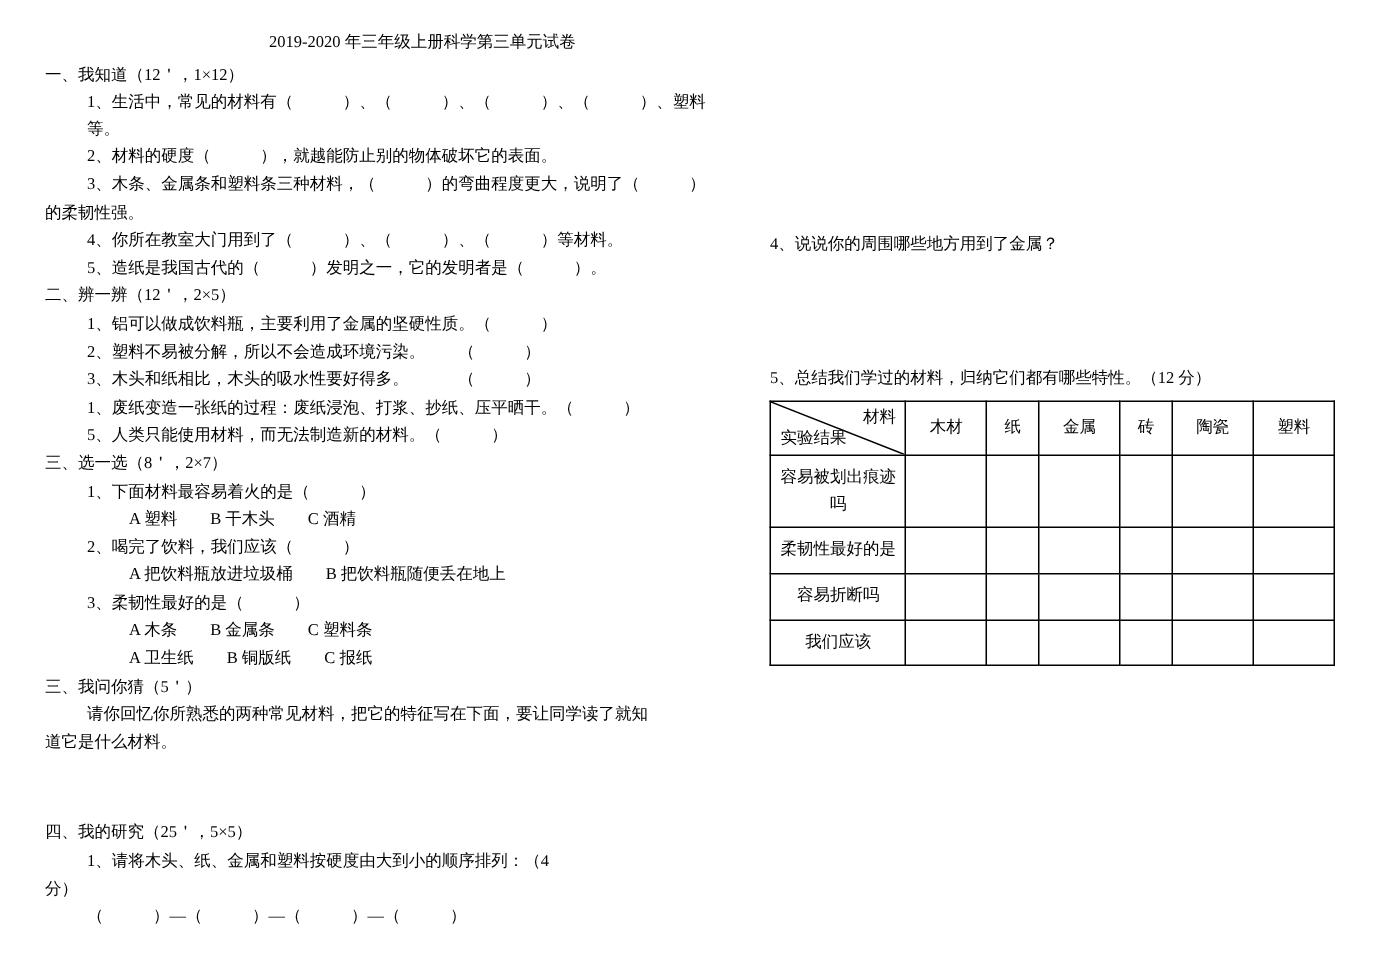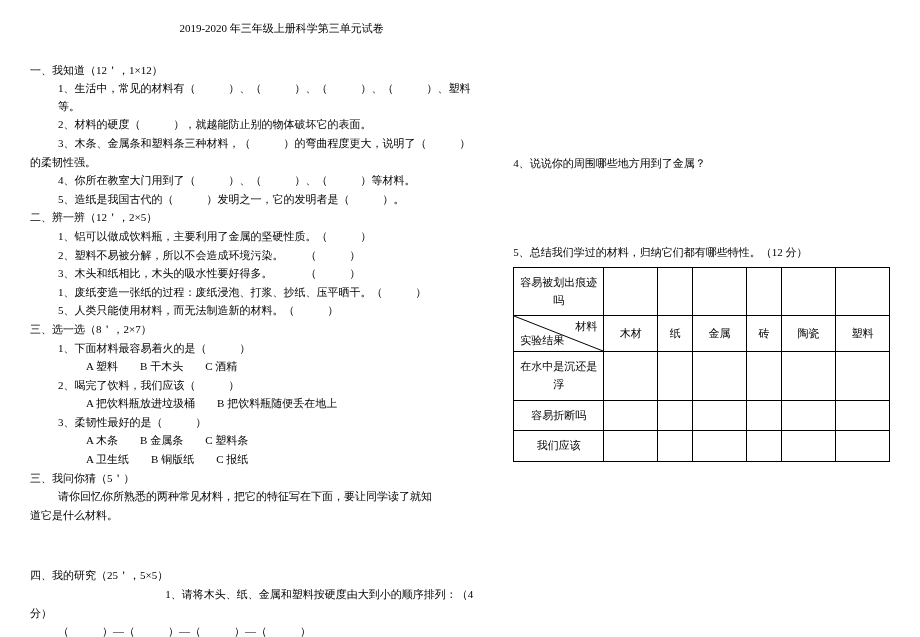--- a/index.html
+++ b/index.html
@@ -10,21 +10,21 @@
       color: #000;
       background: #fff;
       width: 920px;
       height: 637px;
       padding: 20px 30px;
       display: flex;
       gap: 40px;
     }
     .col-left { flex: 1; }
     .col-right { flex: 0.85; padding-top: 65px; }
-    .title { text-align: center; margin-bottom: 24px; margin-left: 60px; }
+    .title { text-align: center; margin-bottom: 4px; margin-left: 60px; }
     .line { margin-bottom: 1px; }
     .indent-1 { padding-left: 28px; }
     .indent-2 { padding-left: 56px; }
     .spacer { height: 14px; }
     .spacer-lg { height: 28px; }
     table { border-collapse: collapse; width: 100%; margin-top: 6px; }
     th, td { border: 1px solid #000; padding: 6px 4px; text-align: center; font-weight: normal; font-size: 11px; }
     th.diag { position: relative; width: 90px; height: 36px; padding:0; }
     th.diag svg { position: absolute; top:0; left:0; width:100%; height:100%; }
     th.diag .top-label { position: absolute; top: 2px; right: 6px; }
@@ -61,21 +61,21 @@
   <div class="line indent-2">A 卫生纸　　B 铜版纸　　C 报纸</div>
 
   <div class="line">三、我问你猜（5＇）</div>
   <div class="line indent-1">请你回忆你所熟悉的两种常见材料，把它的特征写在下面，要让同学读了就知</div>
   <div class="line">道它是什么材料。</div>
 
   <div class="spacer-lg"></div>
   <div class="spacer"></div>
 
   <div class="line">四、我的研究（25＇，5×5）</div>
-  <div class="line indent-1" style="display:flex; justify-content:flex-end;">
+  <div class="line indent-1" style="display:flex; justify-content:flex-start;">
     <span>1、请将木头、纸、金属和塑料按硬度由大到小的顺序排列：</span>
     <span>（4</span>
   </div>
   <div class="line">分）</div>
   <div class="line indent-1">（　　　）—（　　　）—（　　　）—（　　　）</div>
 
 </div>
 
 <div class="col-right">
   <div class="spacer-lg"></div>
@@ -83,45 +83,45 @@
   <div class="spacer"></div>
   <div class="line">4、说说你的周围哪些地方用到了金属？</div>
   <div class="spacer-lg"></div>
   <div class="spacer-lg"></div>
   <div class="spacer"></div>
   <div class="line">5、总结我们学过的材料，归纳它们都有哪些特性。（12 分）</div>
 
   <table>
     <tbody>
         <tr>
-      <td>容易被划出痕迹吗</td>
-      <td></td>
-          <td></td>
-          <td></td>
-          <td></td>
-          <td></td>
-          <td></td>
-    </tr>
-    <tr>
       <th class="diag">
         <svg>
               <line x1="0" y1="0" x2="100%" y2="100%" stroke="#000" stroke-width="1"></line>
             </svg>
         <span class="top-label">材料</span>
         <span class="bottom-label">实验结果</span>
       </th>
       <th>木材</th>
       <th>纸</th>
       <th>金属</th>
       <th>砖</th>
       <th>陶瓷</th>
       <th>塑料</th>
     </tr>
     <tr>
-      <td>在水中是沉还是浮</td>
+      <td>容易被划出痕迹吗</td>
+      <td></td>
+          <td></td>
+          <td></td>
+          <td></td>
+          <td></td>
+          <td></td>
+    </tr>
+    <tr>
+      <td>柔韧性最好的是</td>
       <td></td>
           <td></td>
           <td></td>
           <td></td>
           <td></td>
           <td></td>
     </tr>
     <tr>
       <td>容易折断吗</td>
       <td></td>

